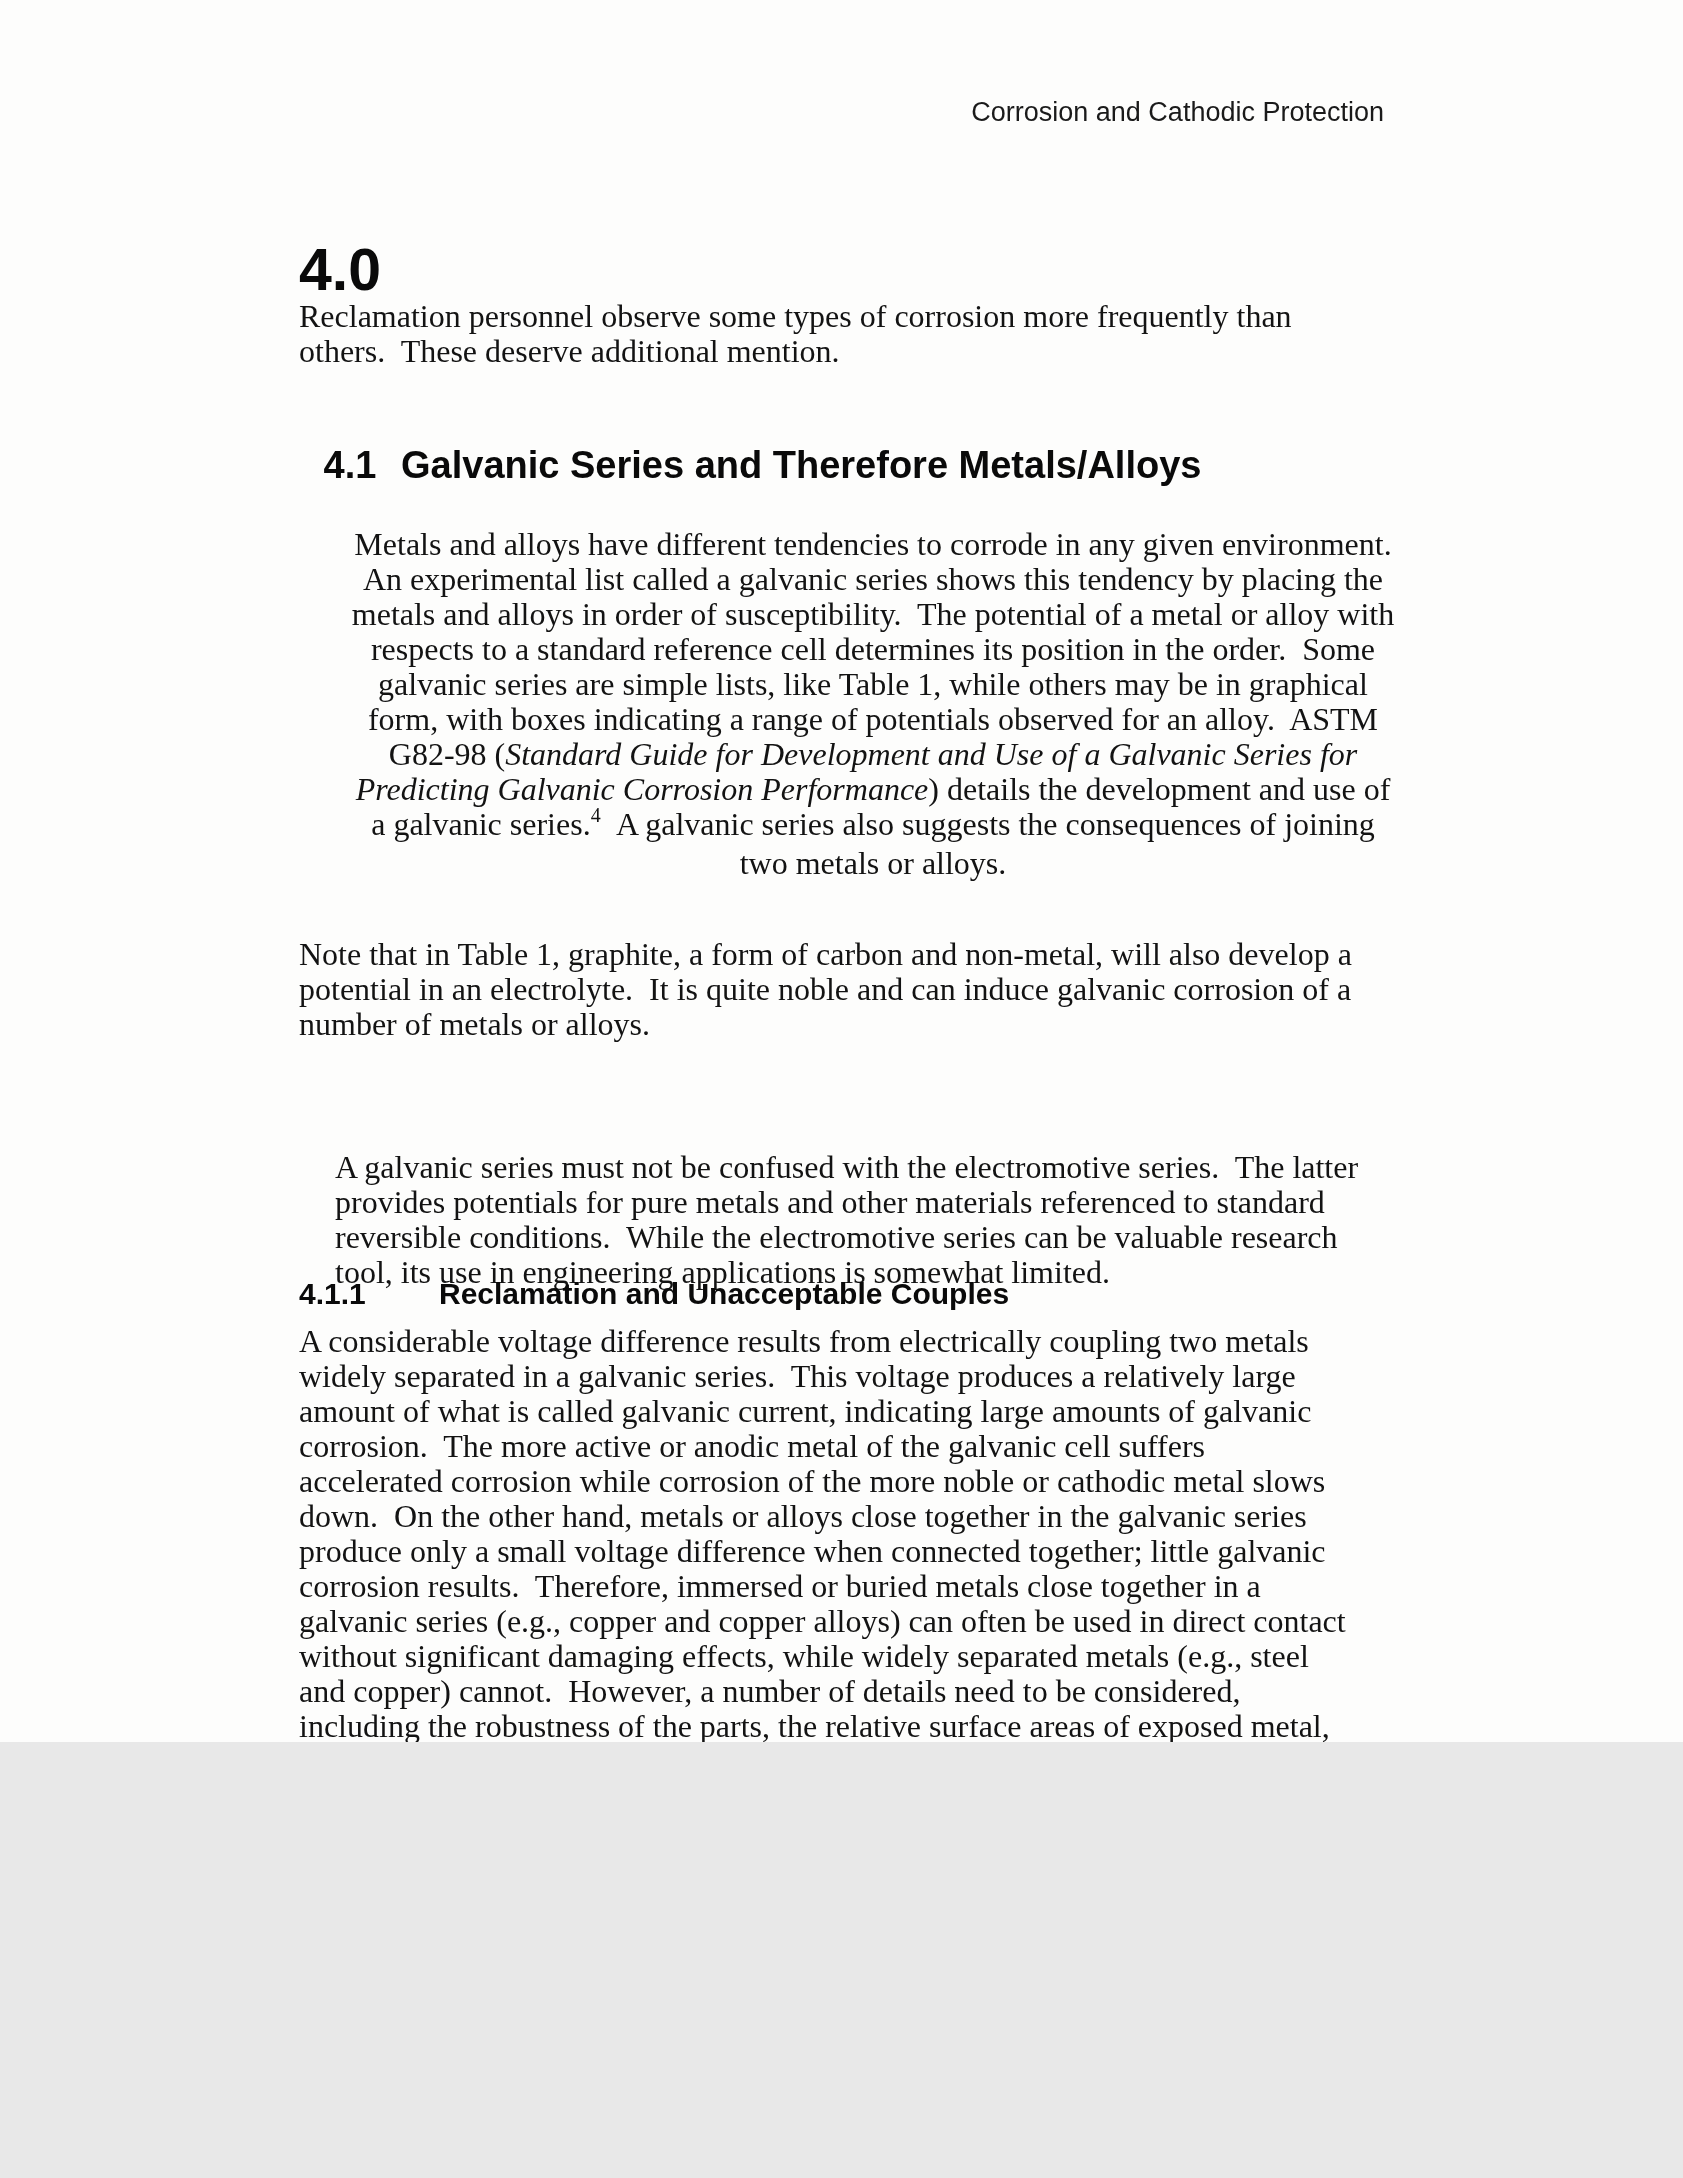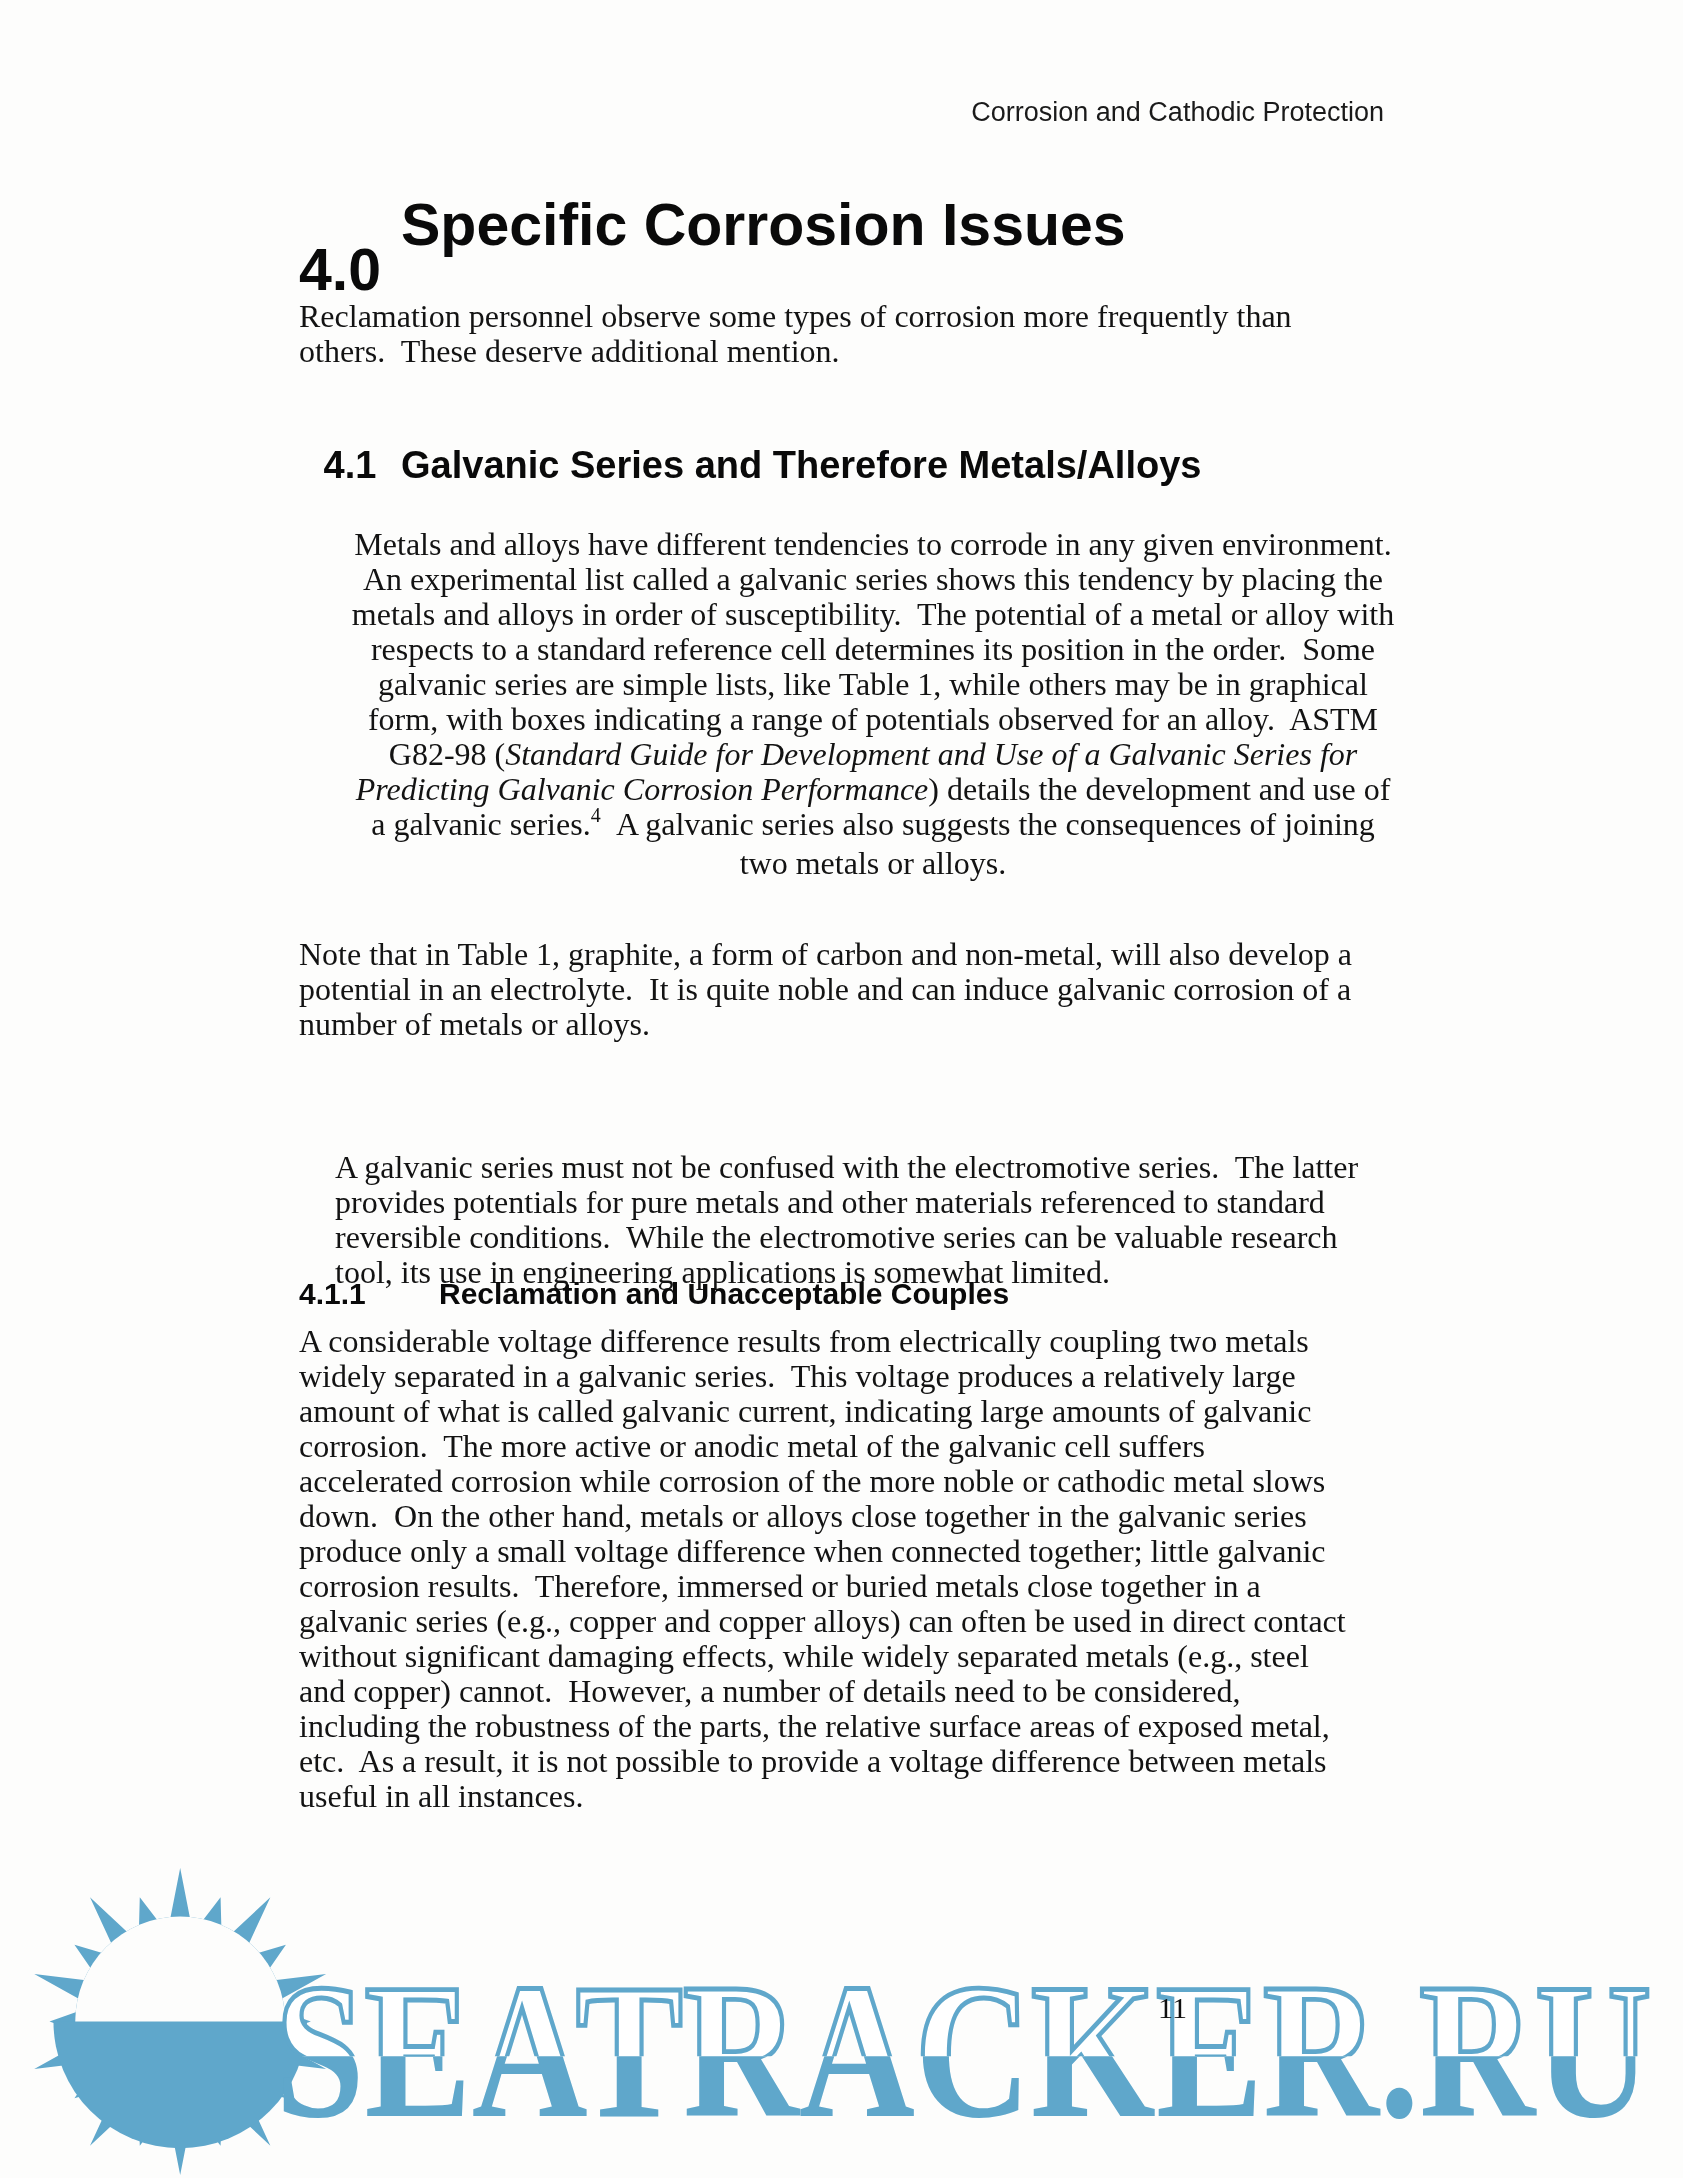--- a/index.html
+++ b/index.html
@@ -1,18 +1,18 @@
 <!DOCTYPE html>
 <html><head>
 <meta charset="utf-8">
 <style>
   html,body{margin:0;padding:0;background:#e8e8e8;}
   .page{
     position:relative;
-    width:1683px;height:2178px;
+    width:1683px;height:1742px;
     background:#fdfdfc;
     overflow:hidden;
     font-family:"Liberation Serif", serif;
     color:#131313;
   }
   .running-header{
     position:absolute;top:97px;right:299px;
     font-family:"Liberation Sans", sans-serif;
     font-size:27px;line-height:30px;color:#1a1a1a;
     white-space:nowrap;
@@ -66,21 +66,20 @@
 </style>
 </head>
 <body>
 
 <div class="page">
 
   <div class="running-header">Corrosion and Cathodic Protection</div>
 
   <div class="h1">
     <span class="num">4.0</span>
-    <span>Specific Corrosion Issues</span>
   </div>
 
   <div class="body-par p-intro">Reclamation personnel observe some types of corrosion more frequently than
 others.  These deserve additional mention.</div>
 
   <div class="h2">
     <span class="num">4.1</span>
     <span>Galvanic Series and Therefore Metals/Alloys</span>
   </div>
 

